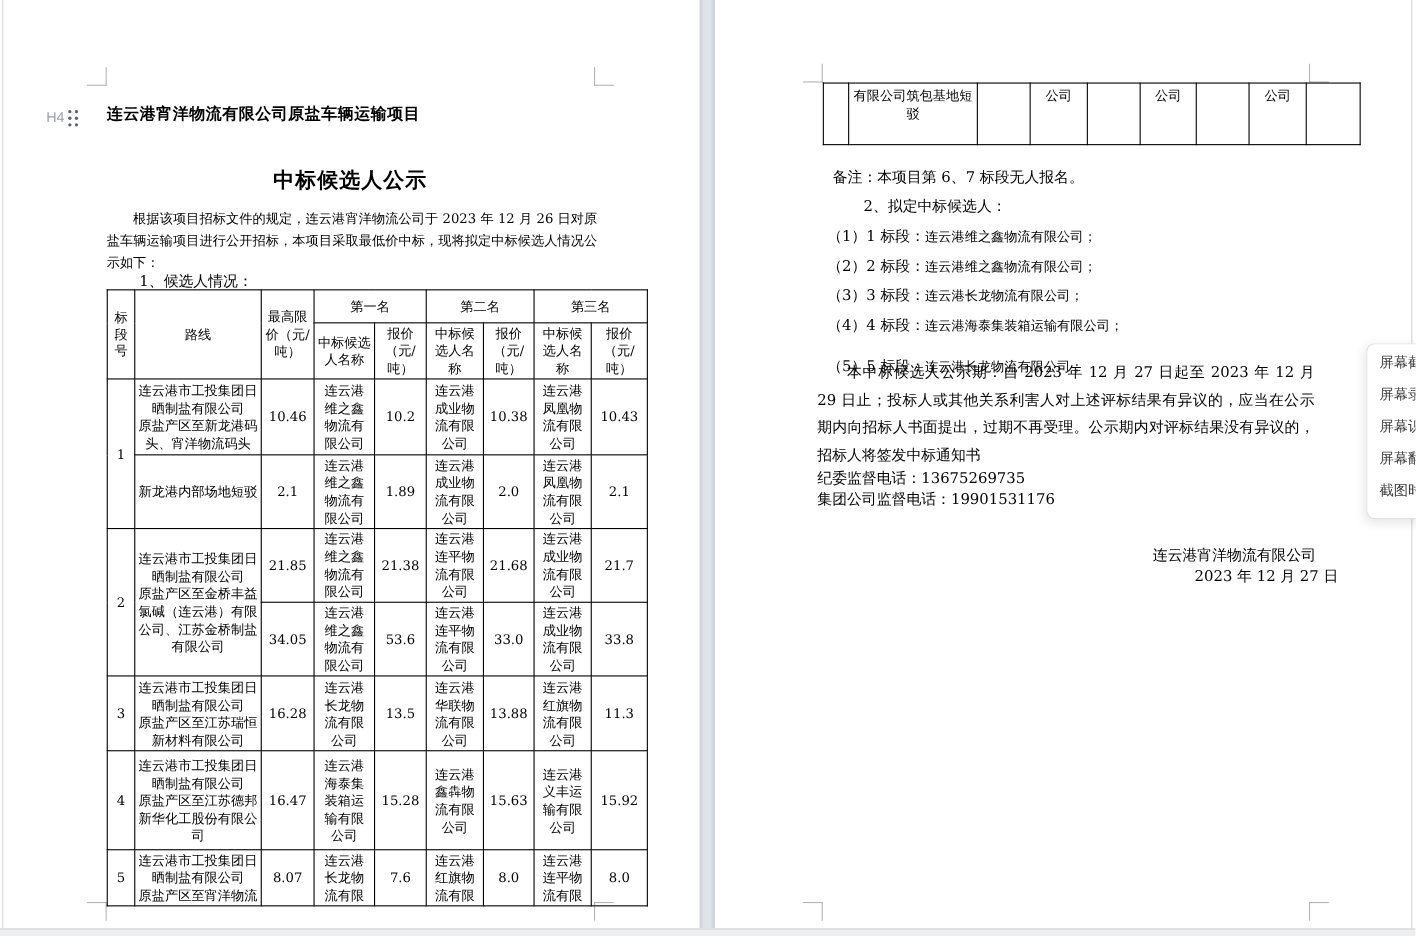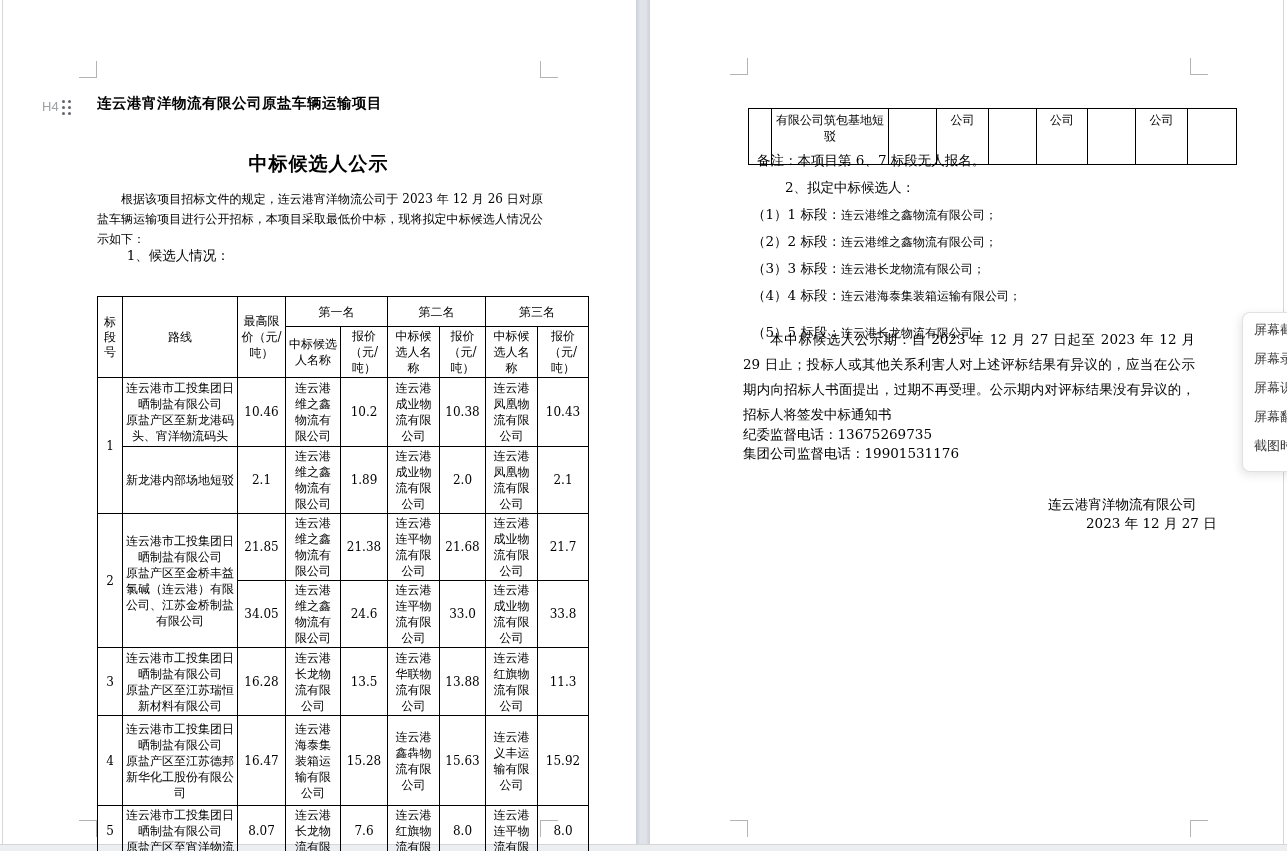--- a/index.html
+++ b/index.html
@@ -21,21 +21,21 @@
   
   #h4-marker{left:42px;top:99px;font-family:"Liberation Sans",sans-serif;font-size:13px;color:#9ea2a8;}
   #drag-handle{left:62px;top:100px;display:grid;grid-template-columns:3px 3px;grid-auto-rows:3px;gap:3px;}
   #drag-handle i{display:block;width:3px;height:3px;border-radius:50%;background:#61656b;}
   
   .doc-title{left:97px;top:94px;width:443px;text-align:left;font-size:14.5px;font-weight:bold;letter-spacing:0.5px;}
   .doc-subtitle{left:97px;top:151px;width:443px;text-align:center;font-size:19px;font-weight:bold;letter-spacing:1px;}
   .intro{left:97px;top:189px;width:446px;font-size:12px;line-height:20px;text-align:justify;text-indent:2em;}
   .section1{left:97px;top:247px;width:446px;font-size:13.5px;text-indent:2.2em;}
   
-  table.doc-table{border-collapse:collapse;table-layout:fixed;font-size:12px;margin-top:33px;}
+  table.doc-table{border-collapse:collapse;table-layout:fixed;font-size:12px;}
   table.doc-table td,table.doc-table th{border:1px solid #000;font-weight:normal;padding:1px 2px;
        text-align:center;vertical-align:middle;line-height:16px;overflow:hidden;}
   #main-table{left:97px;top:263px;width:491px;}
   #cont-table{left:748px;top:75px;width:488px;}
   #cont-table td{vertical-align:top;padding-top:3px;}
   .cell-route{white-space:pre-line;}
   .cell-name{padding:1px 4px !important;}
   
   .note{left:757px;top:152px;font-size:13.5px;}
   .section2{left:785px;top:179px;font-size:13.5px;}
@@ -149,21 +149,21 @@
             <td class="cell-name">连云港维之鑫物流有限公司</td>
             <td class="cell-num">21.38</td>
             <td class="cell-name">连云港连平物流有限公司</td>
             <td class="cell-num">21.68</td>
             <td class="cell-name">连云港成业物流有限公司</td>
             <td class="cell-num">21.7</td>
           </tr>
           <tr style="height: 66px;">
             <td class="cell-num">34.05</td>
             <td class="cell-name">连云港维之鑫物流有限公司</td>
-            <td class="cell-num">24.6</td>
+            <td class="cell-num">53.6</td>
             <td class="cell-name">连云港连平物流有限公司</td>
             <td class="cell-num">33.0</td>
             <td class="cell-name">连云港成业物流有限公司</td>
             <td class="cell-num">33.8</td>
           </tr>
           <tr style="height: 68px;">
             <td class="cell-bid" rowspan="1">3</td>
             <td class="cell-route" rowspan="1">连云港市工投集团日晒制盐有限公司
 原盐产区至江苏瑞恒新材料有限公司</td>
             <td class="cell-num">16.28</td>

